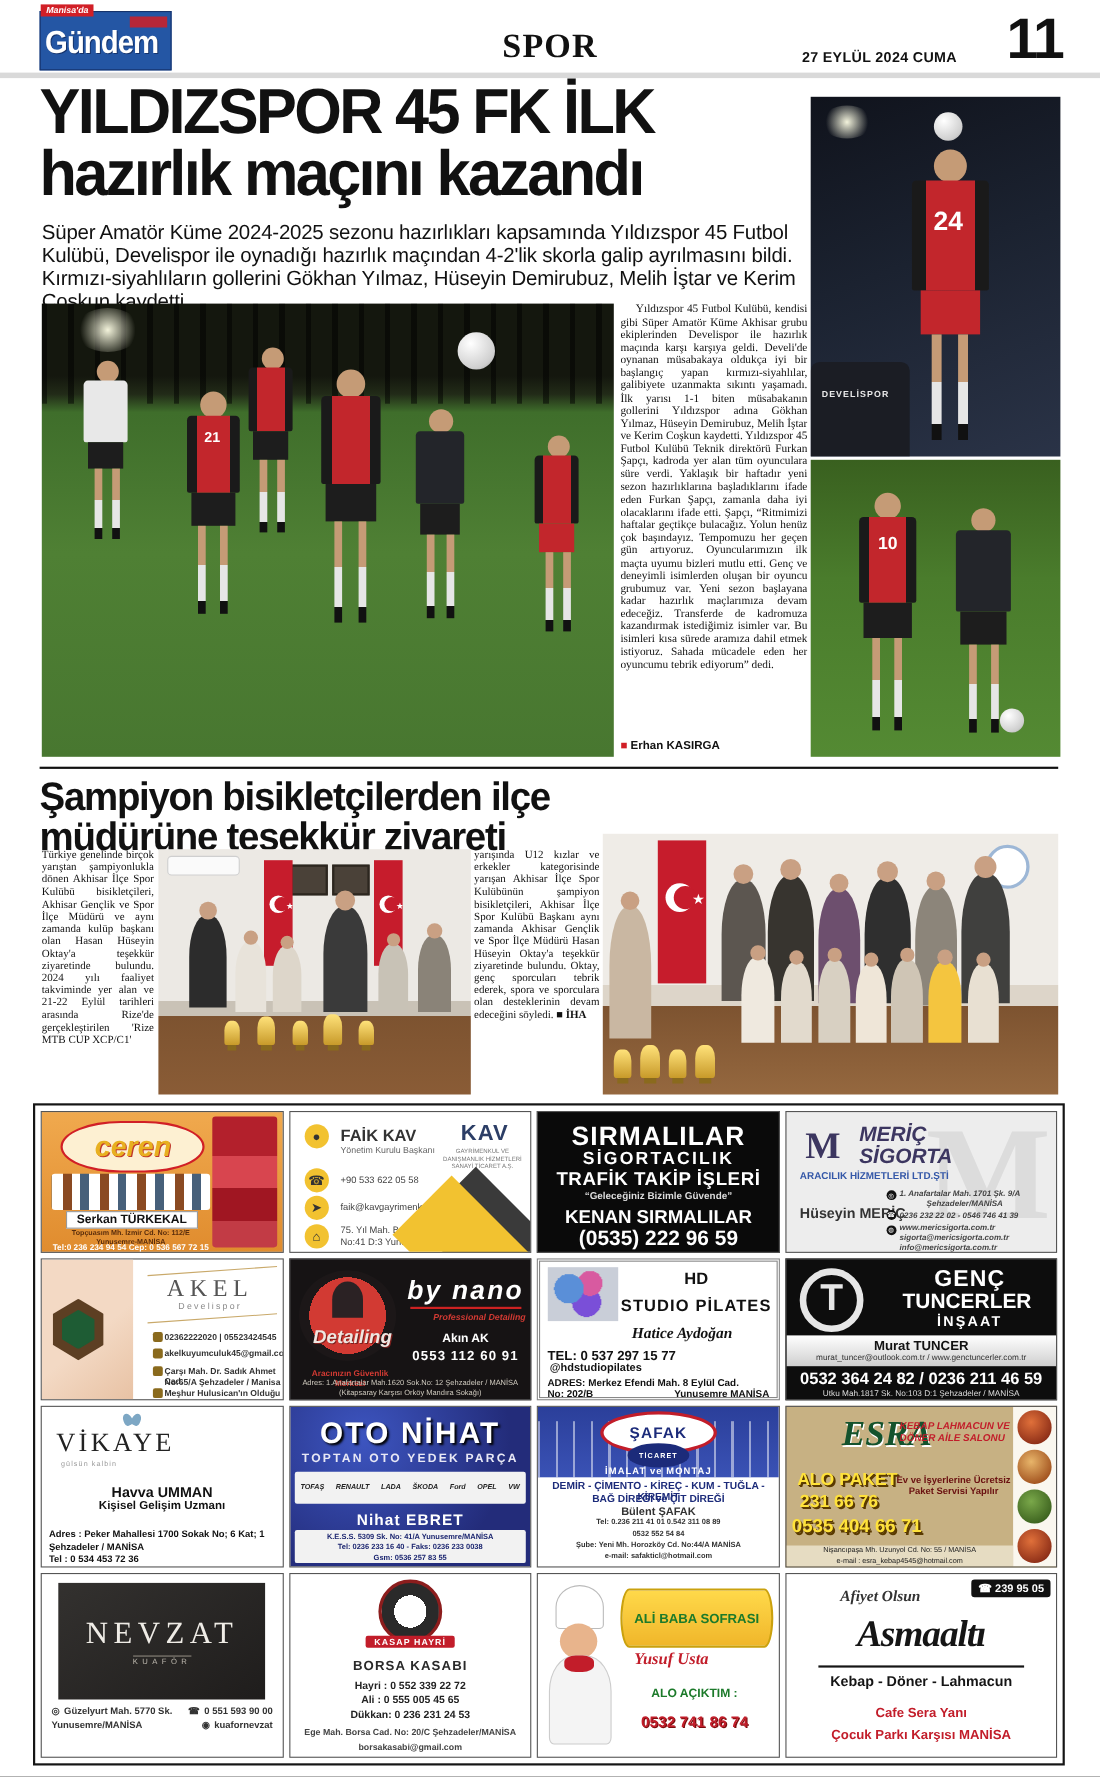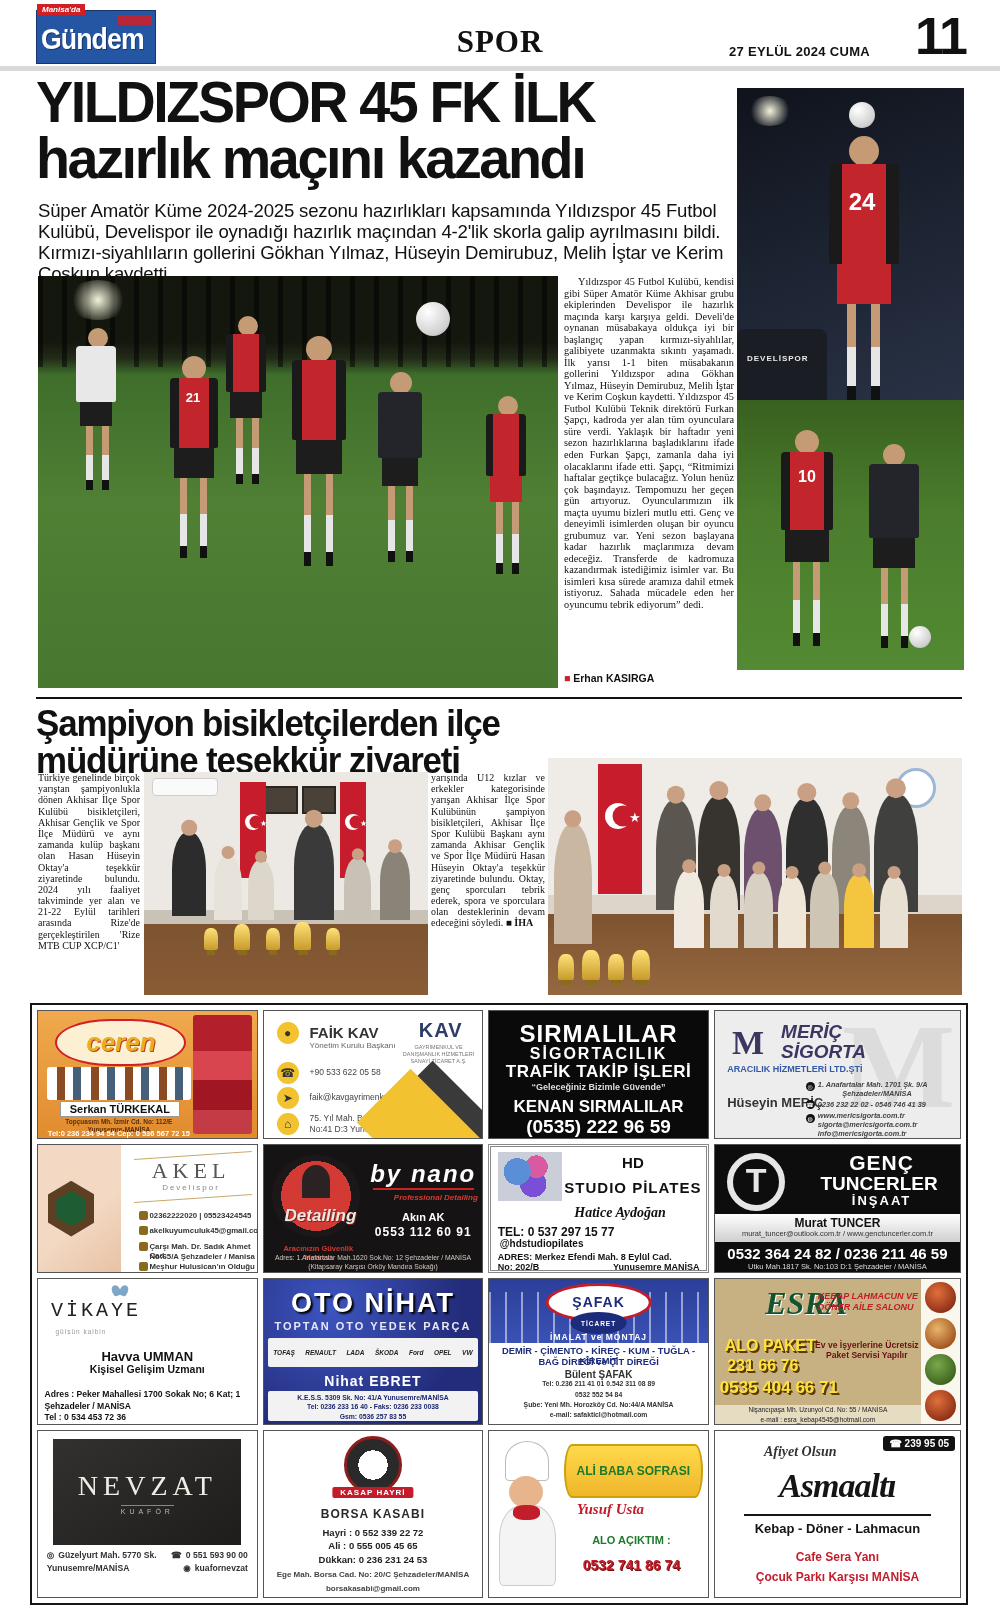--- a/index.html
+++ b/index.html
@@ -42,21 +42,21 @@
   .pl .t{border-radius:4px 4px 2px 2px;}
   .pl .t.red{background:linear-gradient(90deg,#1a1a1a 0 18%,#c2262c 18% 82%,#1a1a1a 82%);}
   .pl .t.dark{background:#23252a;}
   .pl .t.white{background:#e8e8e8;}
   .pl .s{background:#c2262c;}
   .pl .s.blk{background:#1d1d1d;}
   .pl .l{background:linear-gradient(#c59b76 0 45%,#e6e6e6 45% 85%,#111 85%);width:7px;}
   .jersey-no{position:absolute;color:#fff;font-weight:bold;text-align:center;width:100%;}
   #ph-tr1{left:737px;top:88px;width:227px;height:327px;
      background:linear-gradient(160deg,#10131c 0%,#1b2230 45%,#2a3347 100%);}
-  #ph-tr2{left:737px;top:400px;width:227px;height:270px;
+  #ph-tr2{left:737px;top:418px;width:227px;height:270px;
      background:linear-gradient(#39601f 0%,#4a7c2c 40%,#548a33 100%);}
   .devtext{position:absolute;color:#e9e9e9;font-size:8px;font-weight:bold;letter-spacing:1px;}
   
   #divider2{left:36px;top:697px;width:926px;height:2px;background:#111;}
   #a2-headline{left:36px;top:706px;width:640px;font-weight:800;font-size:36px;line-height:1.02;
                letter-spacing:-1.2px;transform:scaleX(.97);transform-origin:left;}
   #a2-col1{left:38px;top:772px;width:102px;height:223px;font-size:10px;line-height:1.12;
            text-align:justify;overflow:hidden;}
   #a2-col2{left:431px;top:772px;width:114px;height:223px;font-size:10px;line-height:1.12;
            text-align:justify;overflow:hidden;}
@@ -168,21 +168,21 @@
       font-size:34px;font-weight:bold;color:#e6e6e6;}
   .genc-b1{left:38%;top:5%;width:60%;text-align:center;font-weight:800;font-size:21px;letter-spacing:1px;}
   .genc-b2{left:34%;top:22%;width:66%;text-align:center;font-weight:800;font-size:19px;}
   .genc-b3{left:38%;top:38%;width:60%;text-align:center;font-weight:bold;font-size:13px;letter-spacing:2px;}
   .genc-band{left:0;top:54%;width:100%;height:22%;background:linear-gradient(#fff,#cfcfcf);color:#111;text-align:center;}
   .genc-name{position:absolute;left:0;top:8%;width:100%;font-weight:800;font-size:12px;}
   .genc-mail{position:absolute;left:0;top:55%;width:100%;font-size:7.5px;color:#333;}
   .genc-tel{left:0;top:79%;width:100%;text-align:center;font-weight:800;font-size:15px;}
   .genc-addr{left:0;top:92%;width:100%;text-align:center;font-size:7.5px;color:#ddd;}
   
-  .vik-brand{left:6%;top:14%;font-family:Liberation Mono, monospace;font-size:20px;letter-spacing:3px;color:#222;}
+  .vik-brand{left:6%;top:14%;font-family:Liberation Serif, serif;font-size:24px;letter-spacing:3px;color:#222;}
   .vik-bfly{left:34%;top:4%;width:16px;height:12px;}
   .vik-bfly i{position:absolute;width:8px;height:11px;border-radius:60% 60% 40% 40%;background:#7da7c4;}
   .vik-bfly i:first-child{left:0;transform:rotate(-24deg);}
   .vik-bfly i:last-child{right:0;transform:rotate(24deg);}
   .vik-sub{left:8%;top:34%;font-size:6.5px;color:#999;letter-spacing:1px;}
   .vik-name{left:0;top:48%;width:100%;text-align:center;font-weight:800;font-size:13px;}
   .vik-title{left:0;top:58%;width:100%;text-align:center;font-weight:bold;font-size:10.5px;}
   .vik-a1{left:3%;top:76%;width:94%;font-weight:800;font-size:8.6px;}
   .vik-a2{left:3%;top:84%;font-weight:800;font-size:8.6px;}
   .vik-tel{left:3%;top:92%;font-weight:800;font-size:8.6px;}

